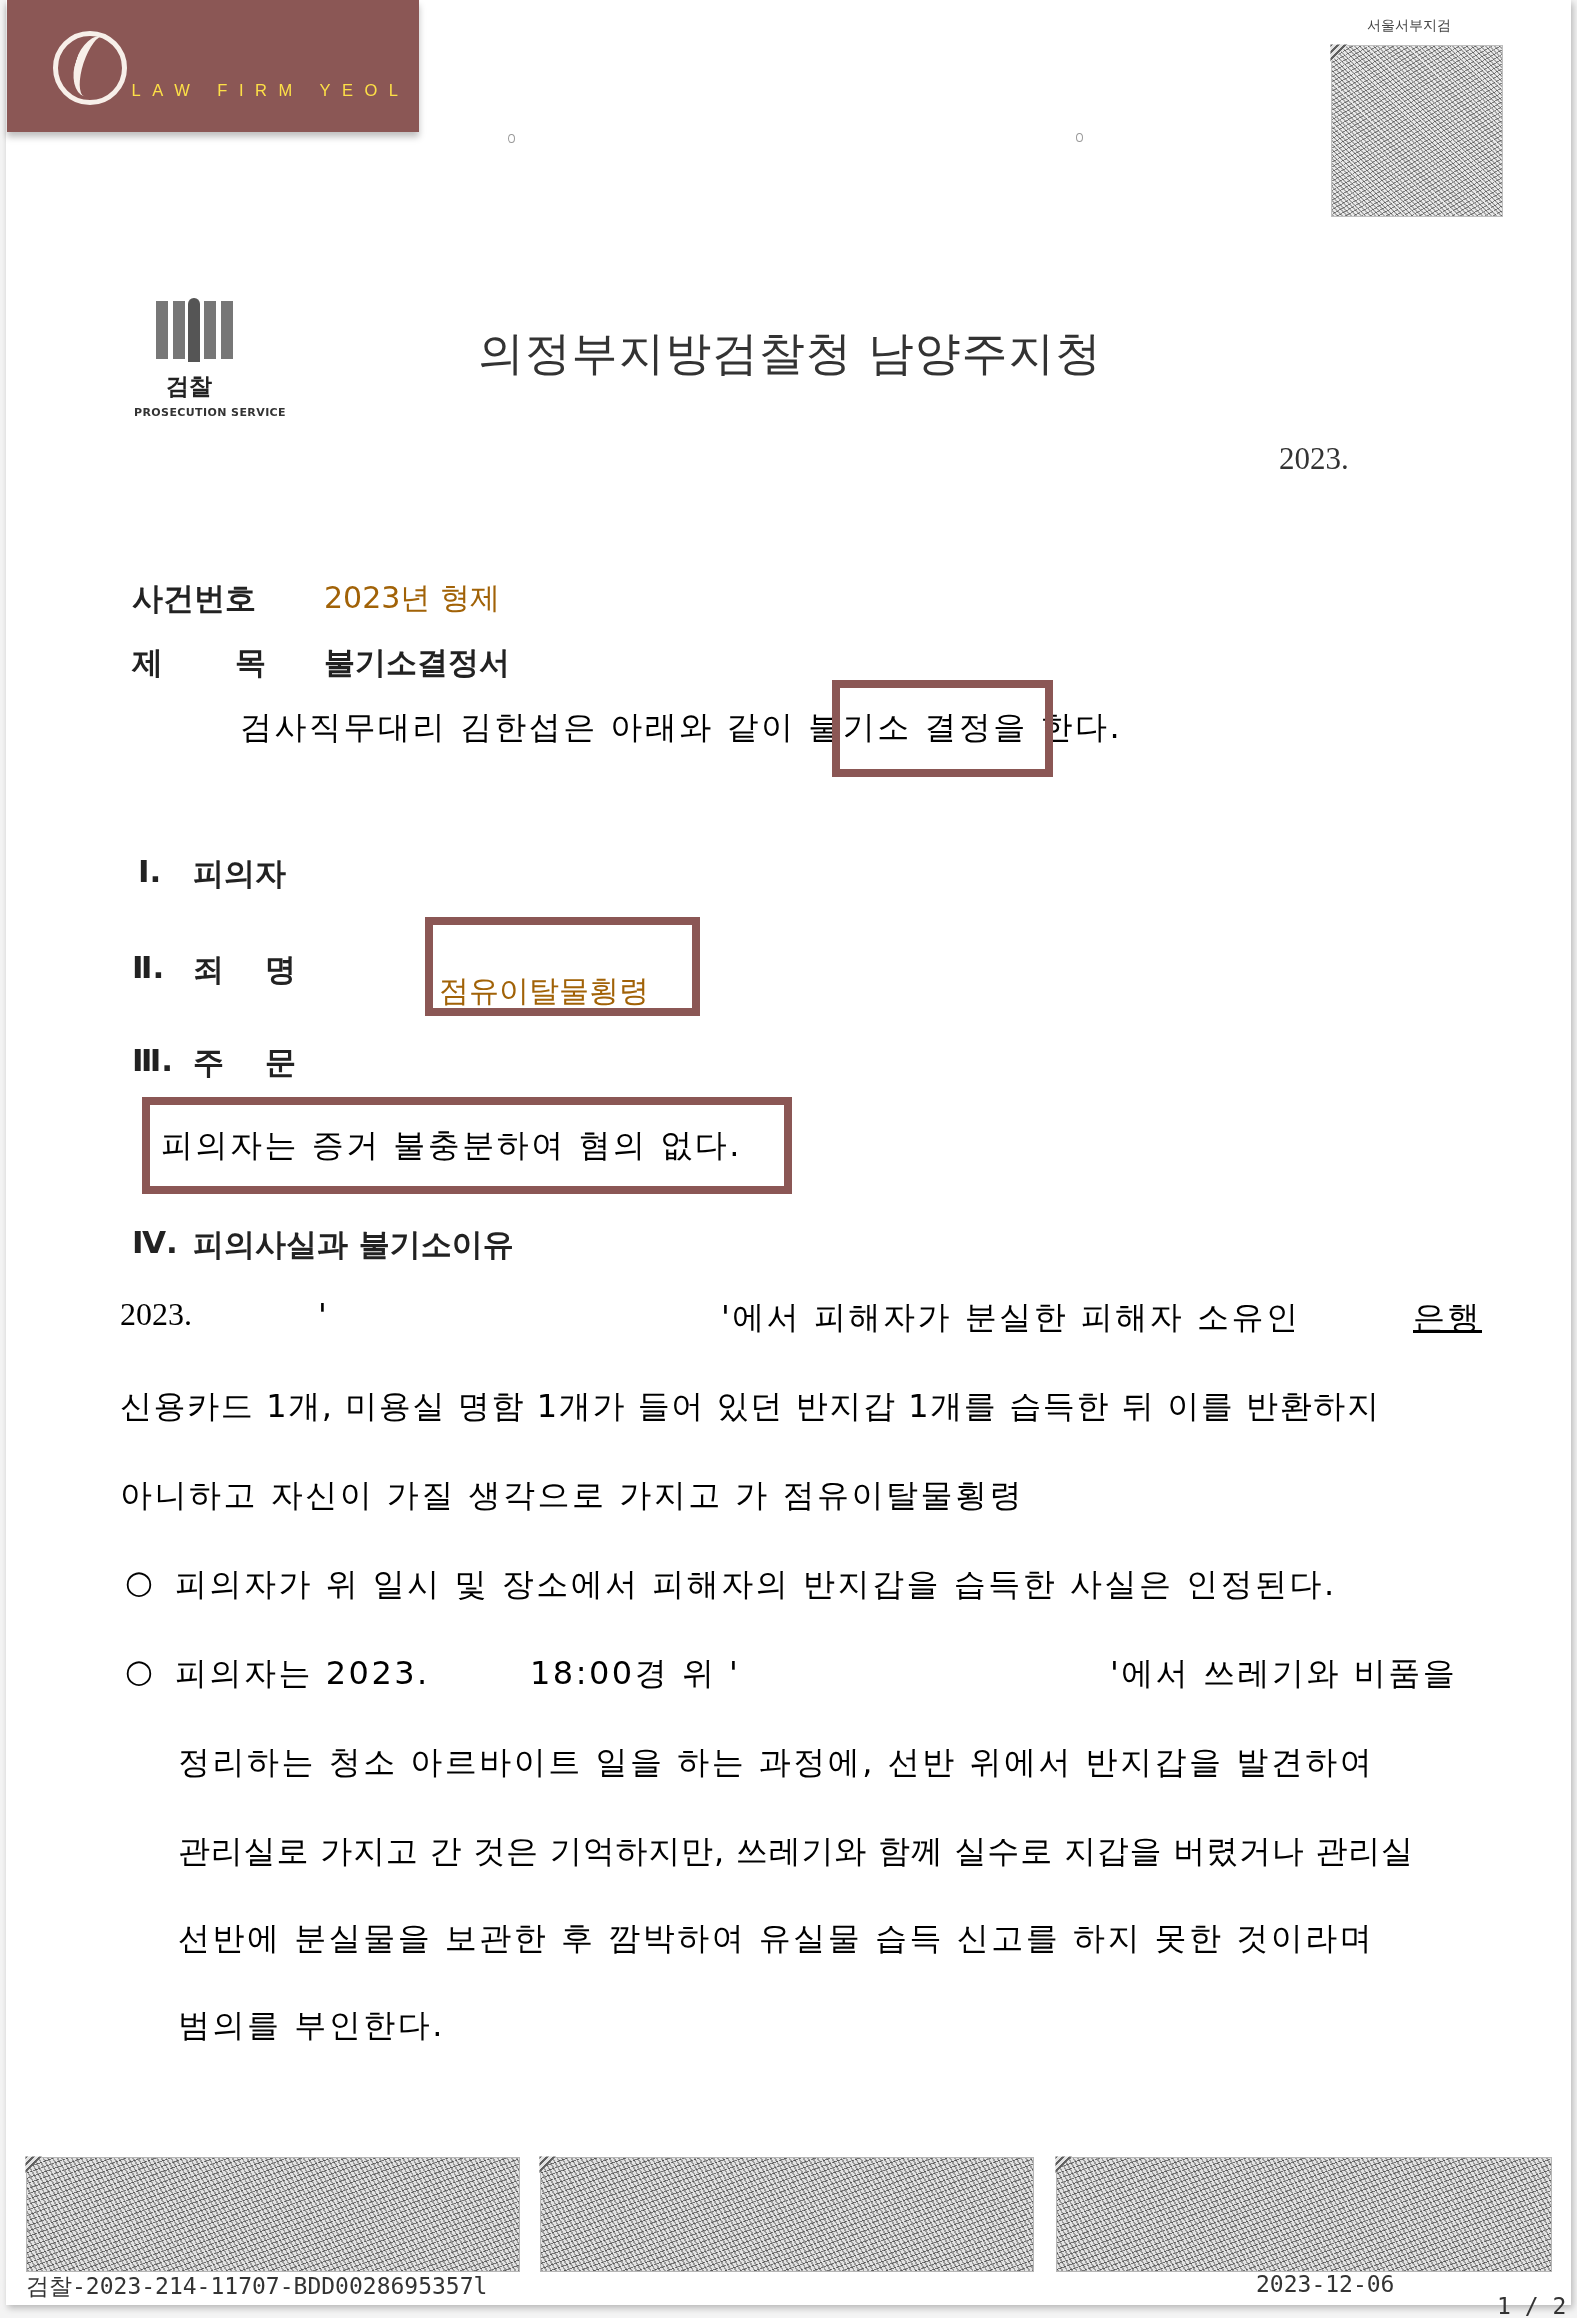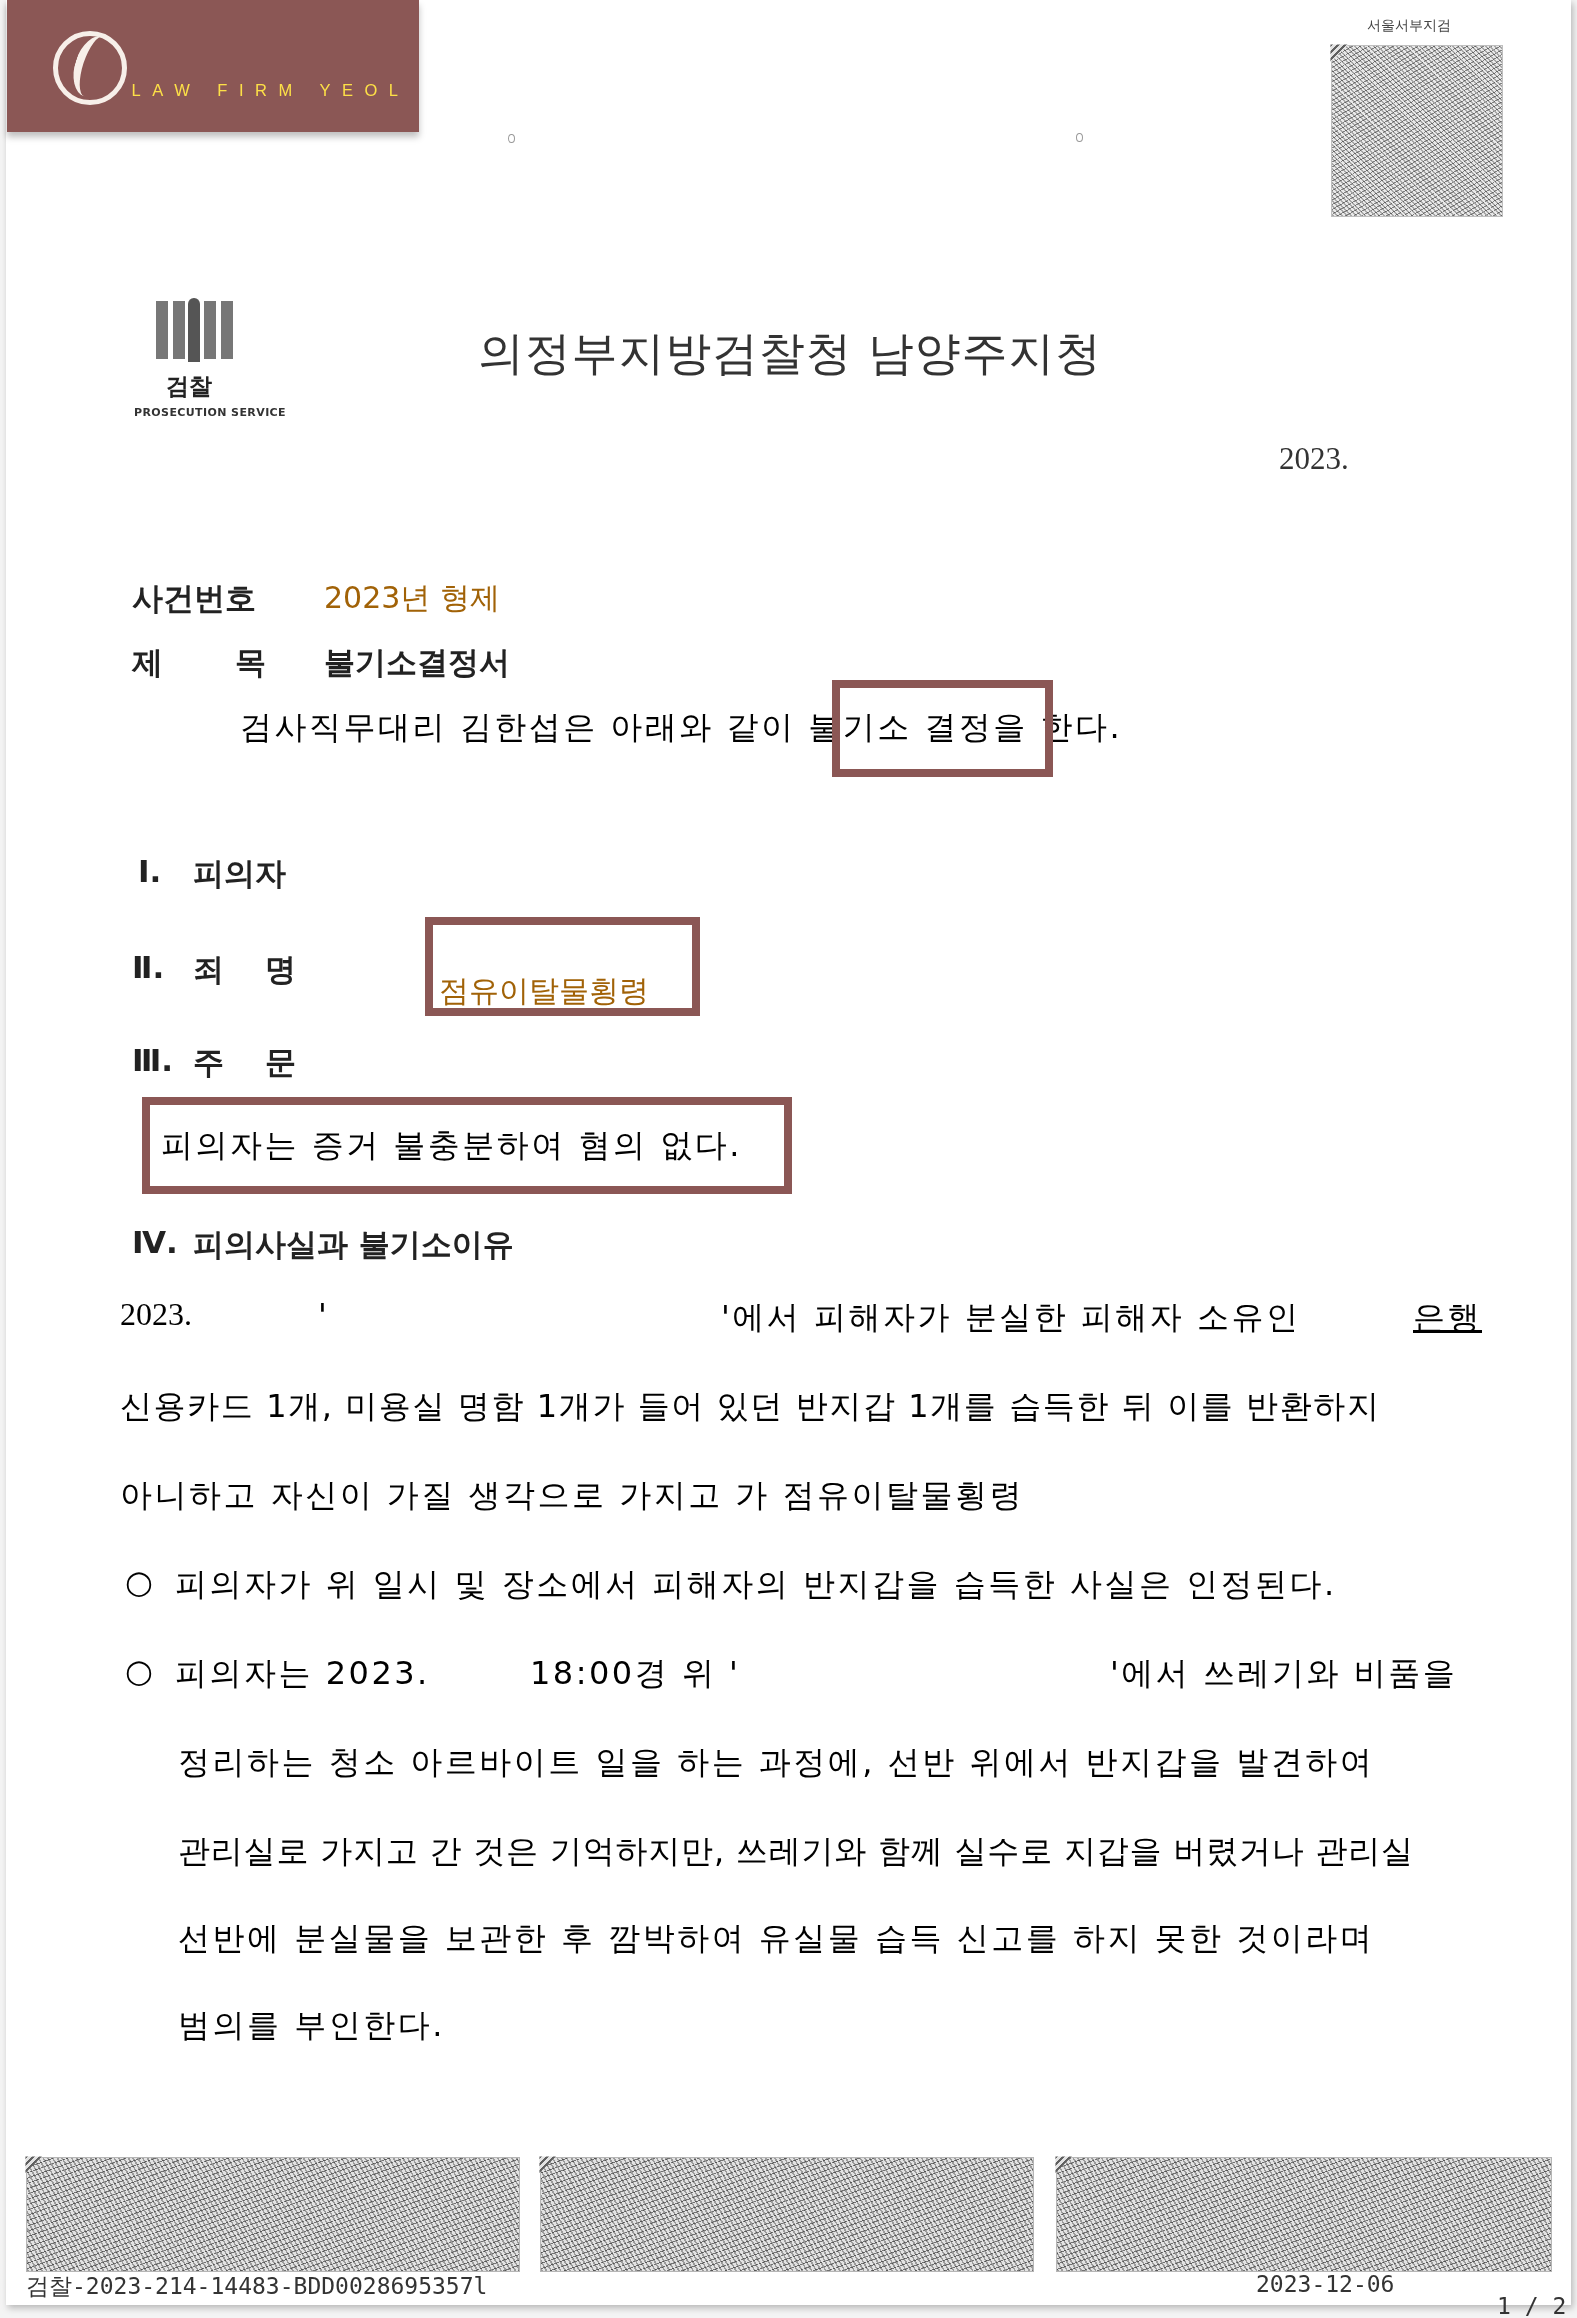--- a/index.html
+++ b/index.html
@@ -116,16 +116,16 @@
 <div class="barcode" style="left:26px;width:492px;">
     <div class="corner"></div>
   </div>
 <div class="barcode" style="left:540px;width:492px;">
     <div class="corner"></div>
   </div>
 <div class="barcode" style="left:1056px;width:494px;">
     <div class="corner"></div>
   </div>
 
-<div class="abs foot" style="left:26px;">검찰-2023-214-14483-BDD0028695357l</div>
+<div class="abs foot" style="left:26px;">검찰-2023-214-11707-BDD0028695357l</div>
 <div class="abs foot" style="left:1256px;">2023-12-06</div>
 <div class="abs foot" style="left:1497px;margin-top:22px;">1 / 2</div>
 
 
 </body></html>

